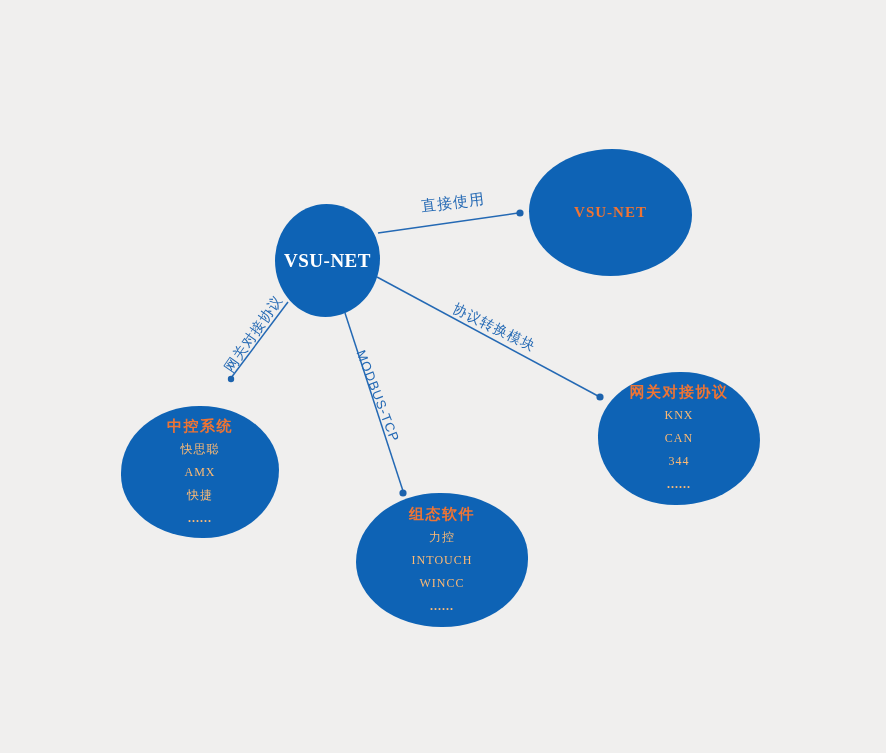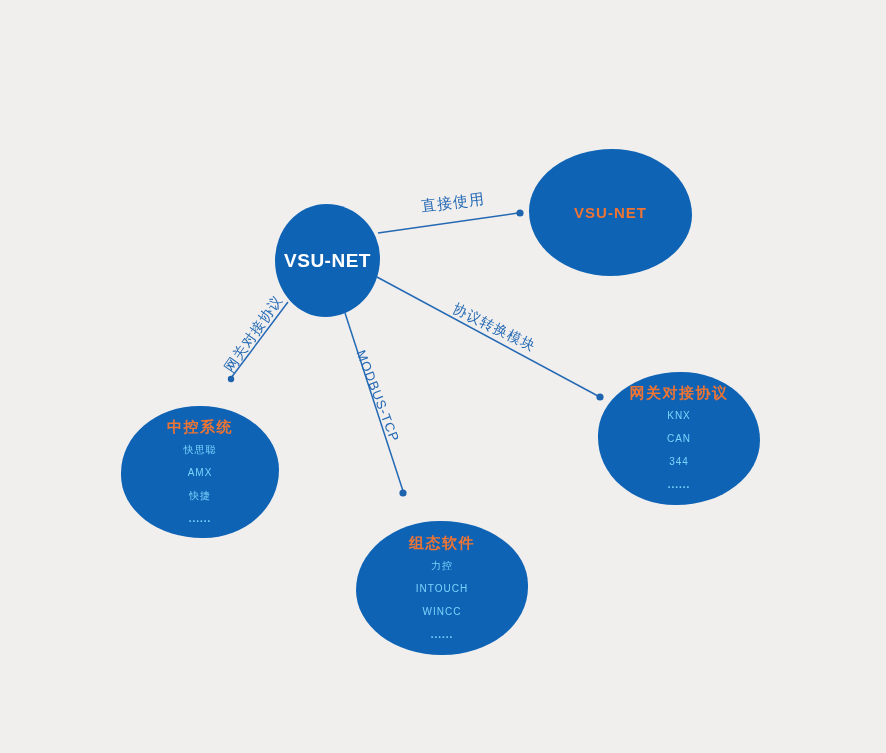--- a/index.html
+++ b/index.html
@@ -18,48 +18,49 @@
   .node {
     position:absolute;
     background:#0e63b5;
     color:#ffffff;
     display:flex;
     flex-direction:column;
     align-items:center;
     justify-content:center;
     text-align:center;
     z-index:2;
+    font-family:Liberation Serif, serif;
   }
   .node-center {
     left:275px; top:204px; width:105px; height:113px;
     border-radius:49% 51% 52% 48% / 50% 48% 52% 50%;
   }
   .center-label { font-size:19px; font-weight:bold; letter-spacing:0.5px; color:#ffffff; }
 
   .node-cloud {
     left:529px; top:149px; width:163px; height:127px;
     border-radius:51% 49% 50% 50% / 49% 52% 48% 51%;
   }
   .cloud-label { font-size:15px; font-weight:bold; letter-spacing:1px; color:#ee7434; }
 
   .node-control {
     left:121px; top:406px; width:158px; height:132px;
     border-radius:50% 50% 48% 52% / 51% 49% 52% 48%;
   }
   .node-scada {
-    left:356px; top:521px; width:172px; height:134px;
+    left:356px; top:493px; width:172px; height:134px;
     border-radius:49% 51% 50% 50% / 52% 48% 51% 49%;
   }
   .node-bus {
     left:598px; top:372px; width:162px; height:133px;
     border-radius:51% 49% 52% 48% / 48% 52% 49% 51%;
   }
   .list-node { gap:4px; }
   .node-title { color:#ee7434; font-weight:bold; font-size:15px; letter-spacing:1.5px; line-height:19px; }
-  .node-item  { color:#7dd3fc; font-size:10px; letter-spacing:1px; line-height:19px; }
+  .node-item  { color:#fdba74; font-size:12px; letter-spacing:1px; line-height:19px; }
   .node-item.dots { font-weight:bold; letter-spacing:1px; }
 
   .edge-label {
     position:absolute;
     color:#2469b4;
     white-space:nowrap;
     z-index:3;
   }
   .lbl-direct    { left:453px; top:203px; font-size:15px; letter-spacing:1px;
                    transform:translate(-50%,-50%) rotate(-7deg); }

